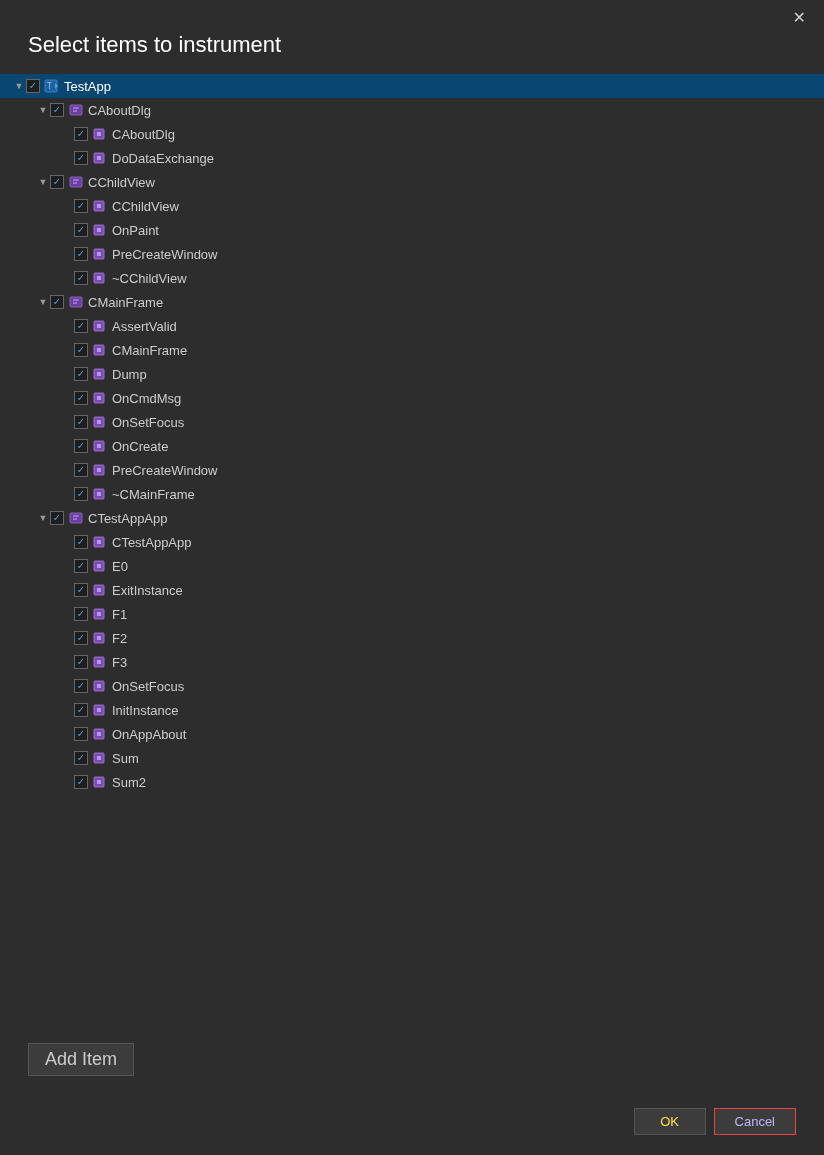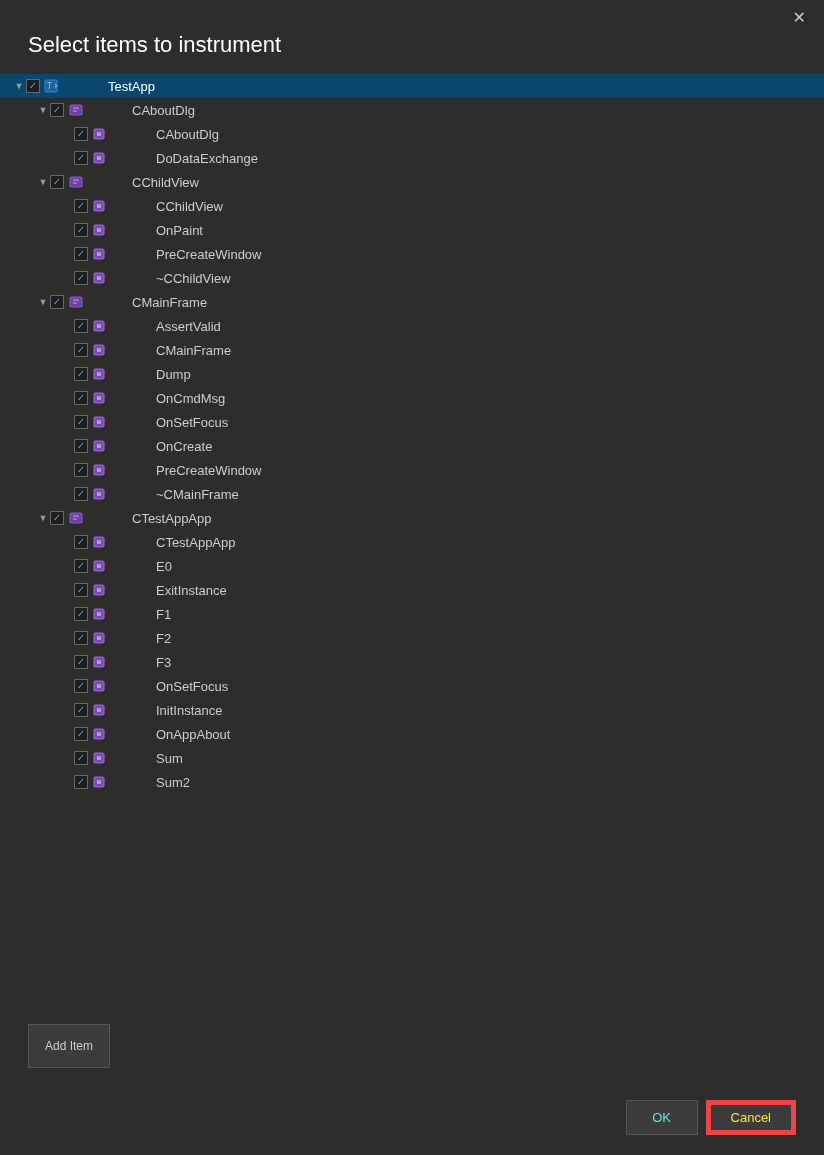--- a/index.html
+++ b/index.html
@@ -128,61 +128,60 @@
       color: #b47dca;
     }
     
     .icon-root {
       color: #569cd6;
     }
 
     .item-label {
       color: #cccccc;
       font-size: 13px;
-      margin-left: 44px;
     }
     .item-label.root-selected {
       color: #ffffff;
     }
 
     .bottom-bar {
       padding: 12px 28px 20px;
       display: flex;
       align-items: center;
     }
     .add-item-btn {
       background: #3c3c3c;
       border: 1px solid #555;
       color: #cccccc;
-      padding: 14px 16px;
-      font-size: 12px;
+      padding: 5px 16px;
+      font-size: 18px;
       cursor: pointer;
     }
 
     .footer-bar {
       padding: 12px 28px 20px;
       display: flex;
       justify-content: flex-end;
       gap: 8px;
     }
     .btn-ok, .btn-cancel {
       padding: 5px 20px;
       font-size: 13px;
       cursor: pointer;
       min-width: 72px;
     }
     .btn-ok {
       background: #3c3c3c;
       border: 1px solid #555;
-      color: #5eead4;
+      color: #fde047;
     }
     .btn-cancel {
       background: #3c3c3c;
-      border: 5px solid #ef4444;
-      color: #fde047;
+      border: 1px solid #ef4444;
+      color: #c4b5fd;
     }
 
     .root-highlight {
       background: #094771;
       color: #fff;
     }
   </style>
 </head>
 <body>
 

